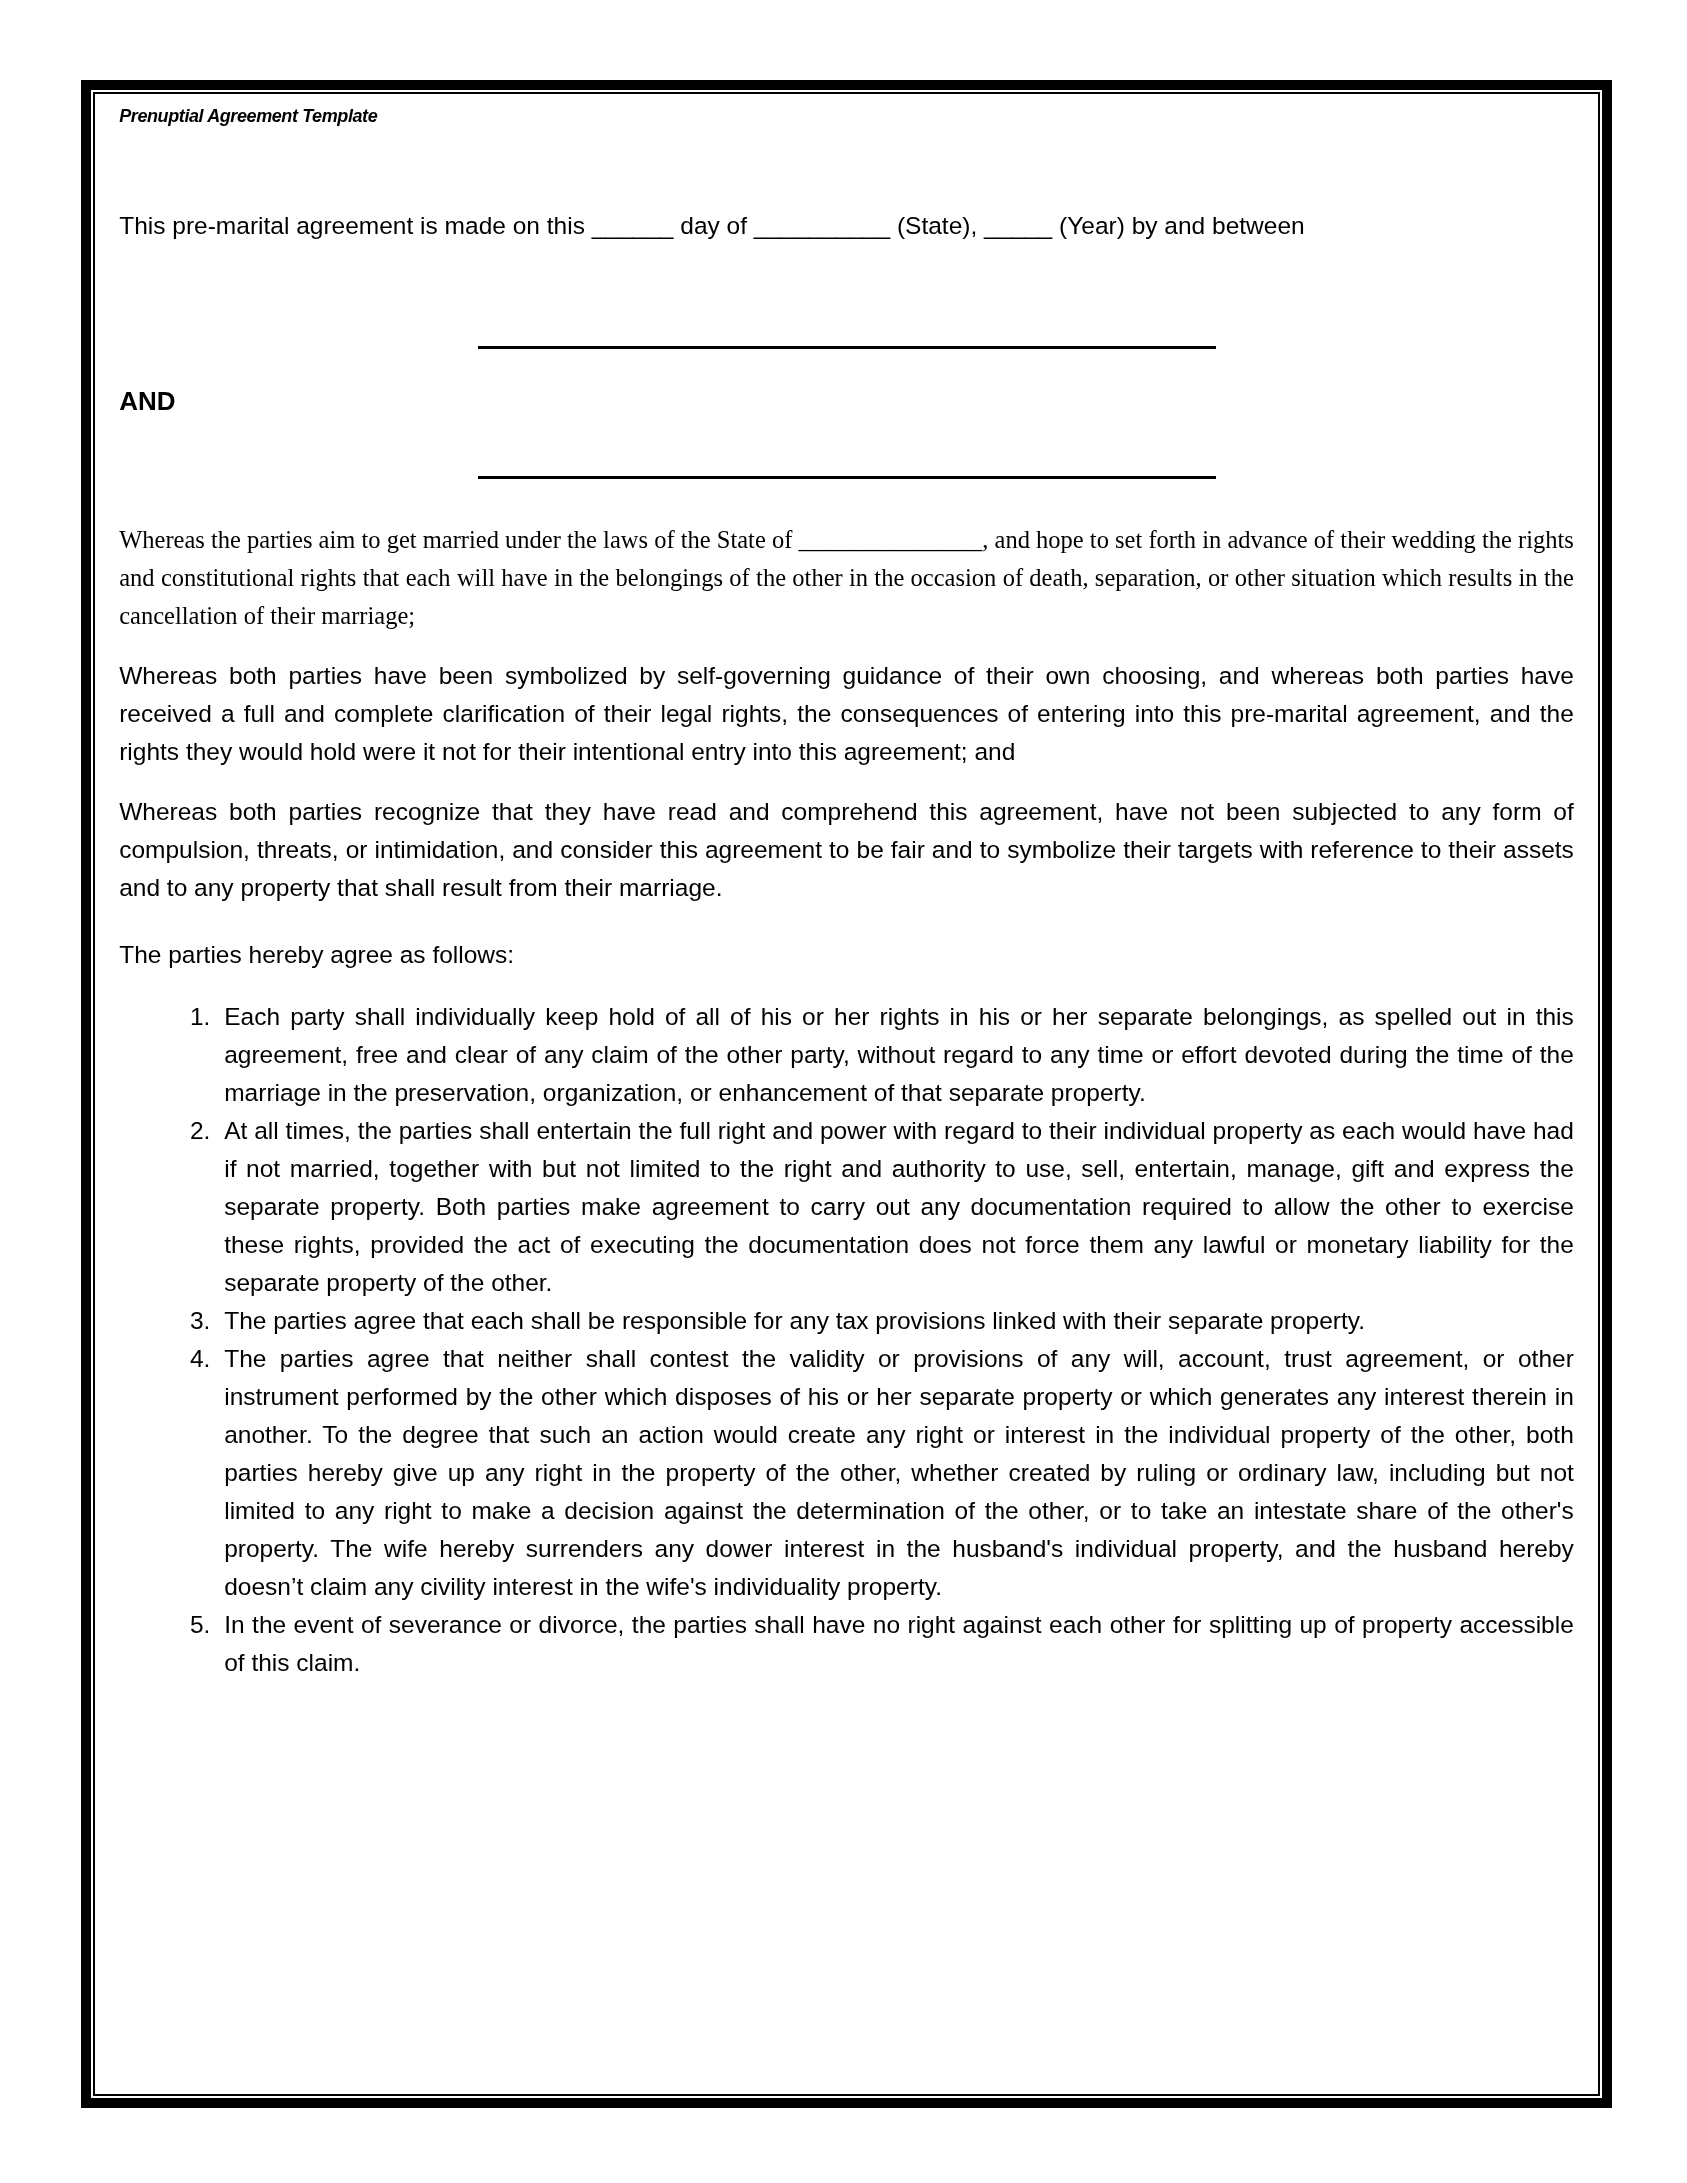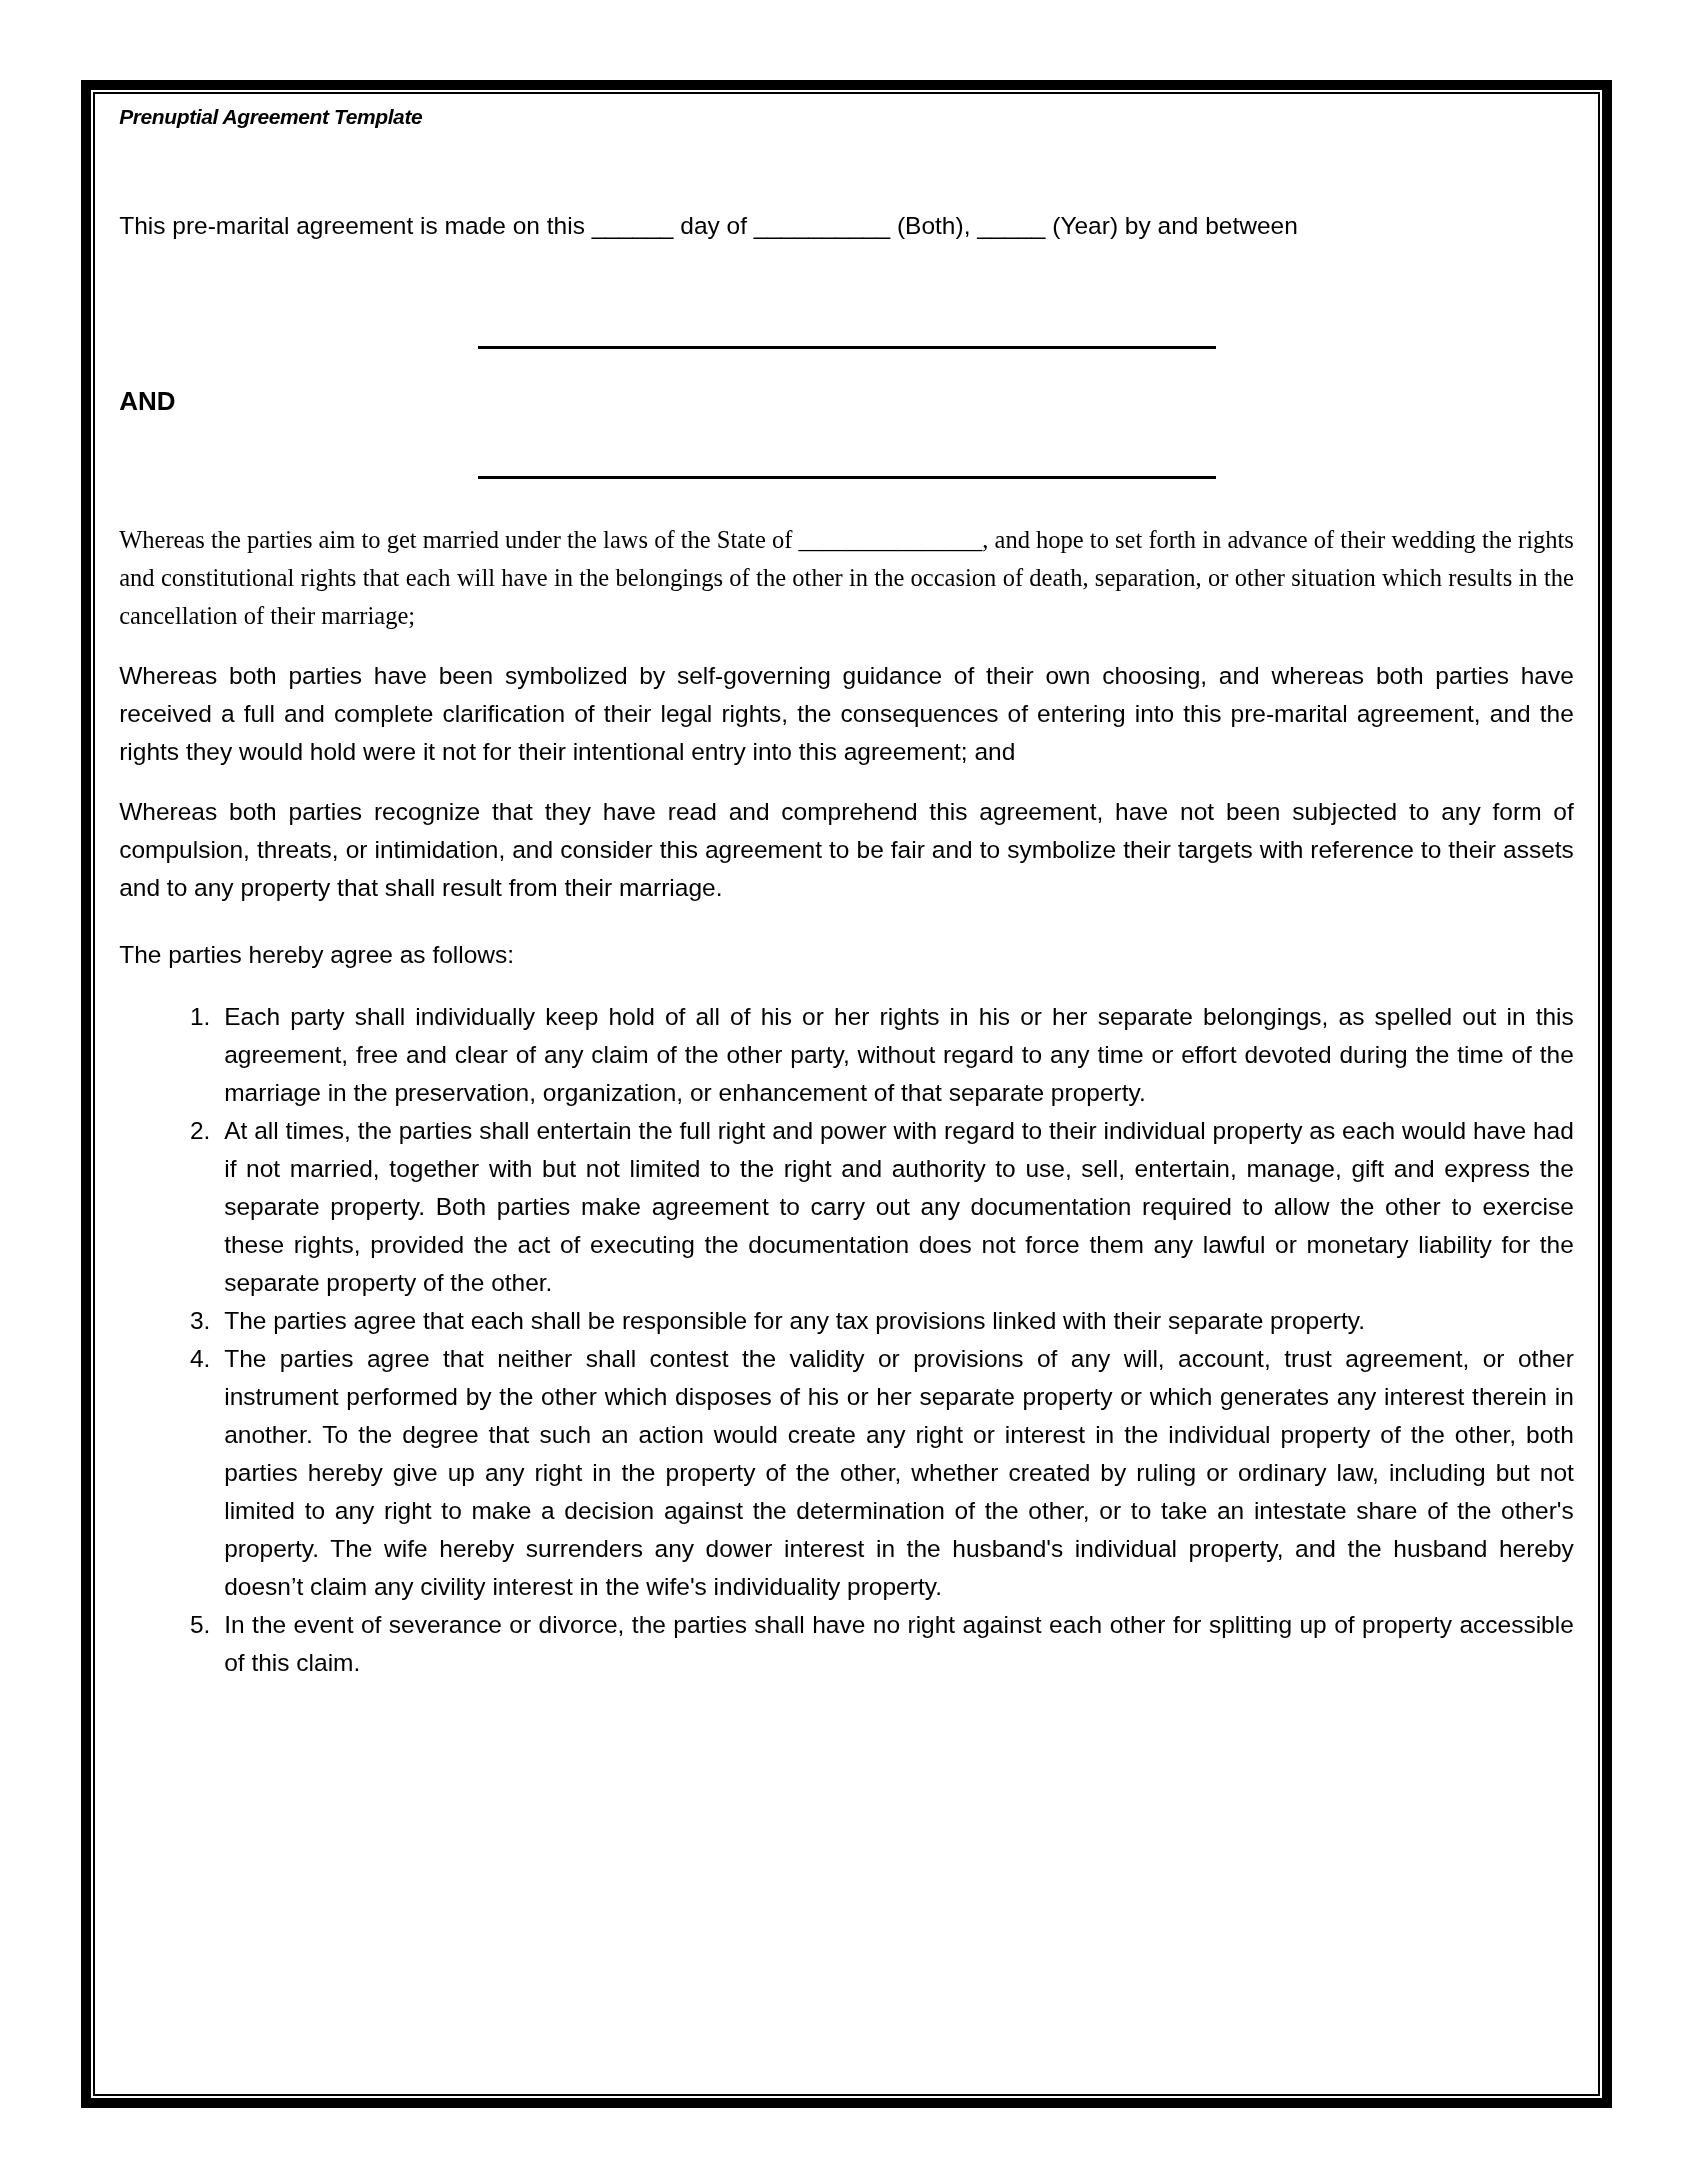--- a/index.html
+++ b/index.html
@@ -21,21 +21,21 @@
   }
   .page-frame-inner {
     position: absolute;
     inset: 1.7px;
     border: 2.6px solid #000;
     padding: 0 24.5px;
     overflow: hidden;
   }
   .doc-header {
     margin-top: 5.2px;
-    font-size: 21px;
+    font-size: 18px;
     line-height: 35px;
     font-weight: bold;
     font-style: italic;
     letter-spacing: -0.4px;
   }
   .title-block {
     margin-top: 47px;
     text-align: center;
   }
   .doc-title {
@@ -97,21 +97,21 @@
   <div class="page-frame-inner">
 
     <div class="doc-header">Prenuptial Agreement Template</div>
 
 
     <p class="body-text intro-par">
       <span>This pre-marital agreement is made on this</span>
       <span class="blank">______</span>
       <span>day of</span>
       <span class="blank">__________</span>
-      <span>(Both),</span>
+      <span>(State),</span>
       <span class="blank">_____</span>
       <span>(Year) by and between</span>
     </p>
 
     <div class="name-line name-line-1"></div>
 
     <div class="and-label">AND</div>
 
     <div class="name-line name-line-2"></div>
 

